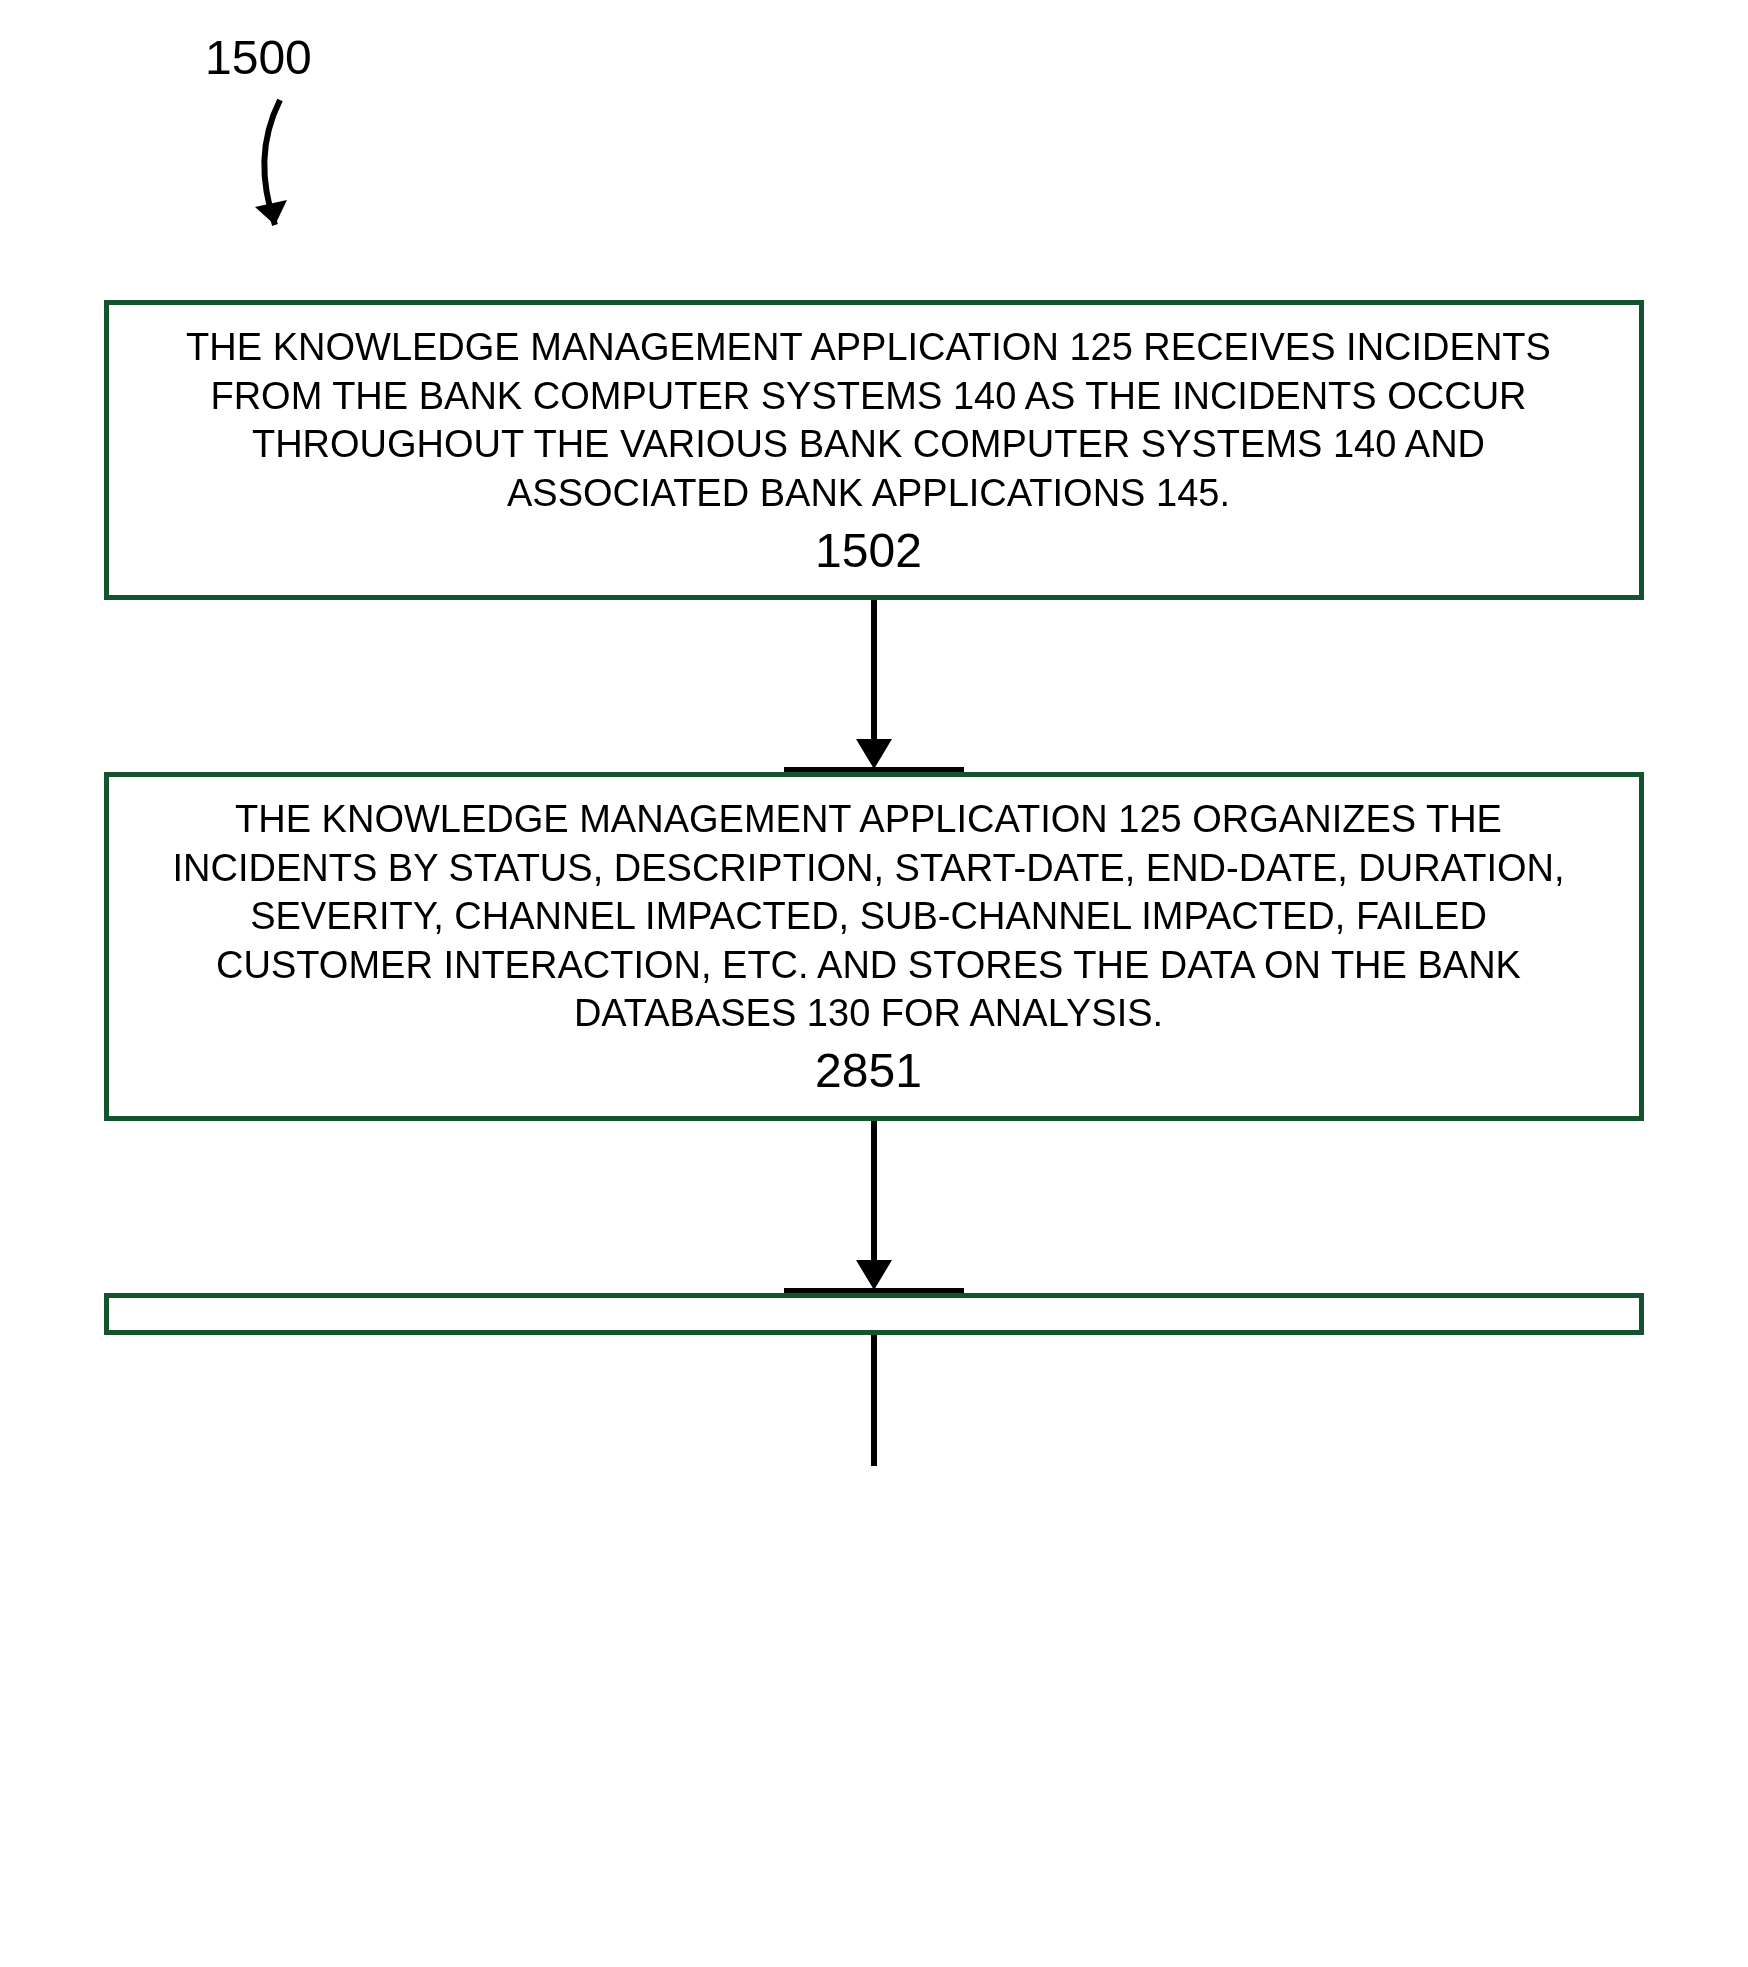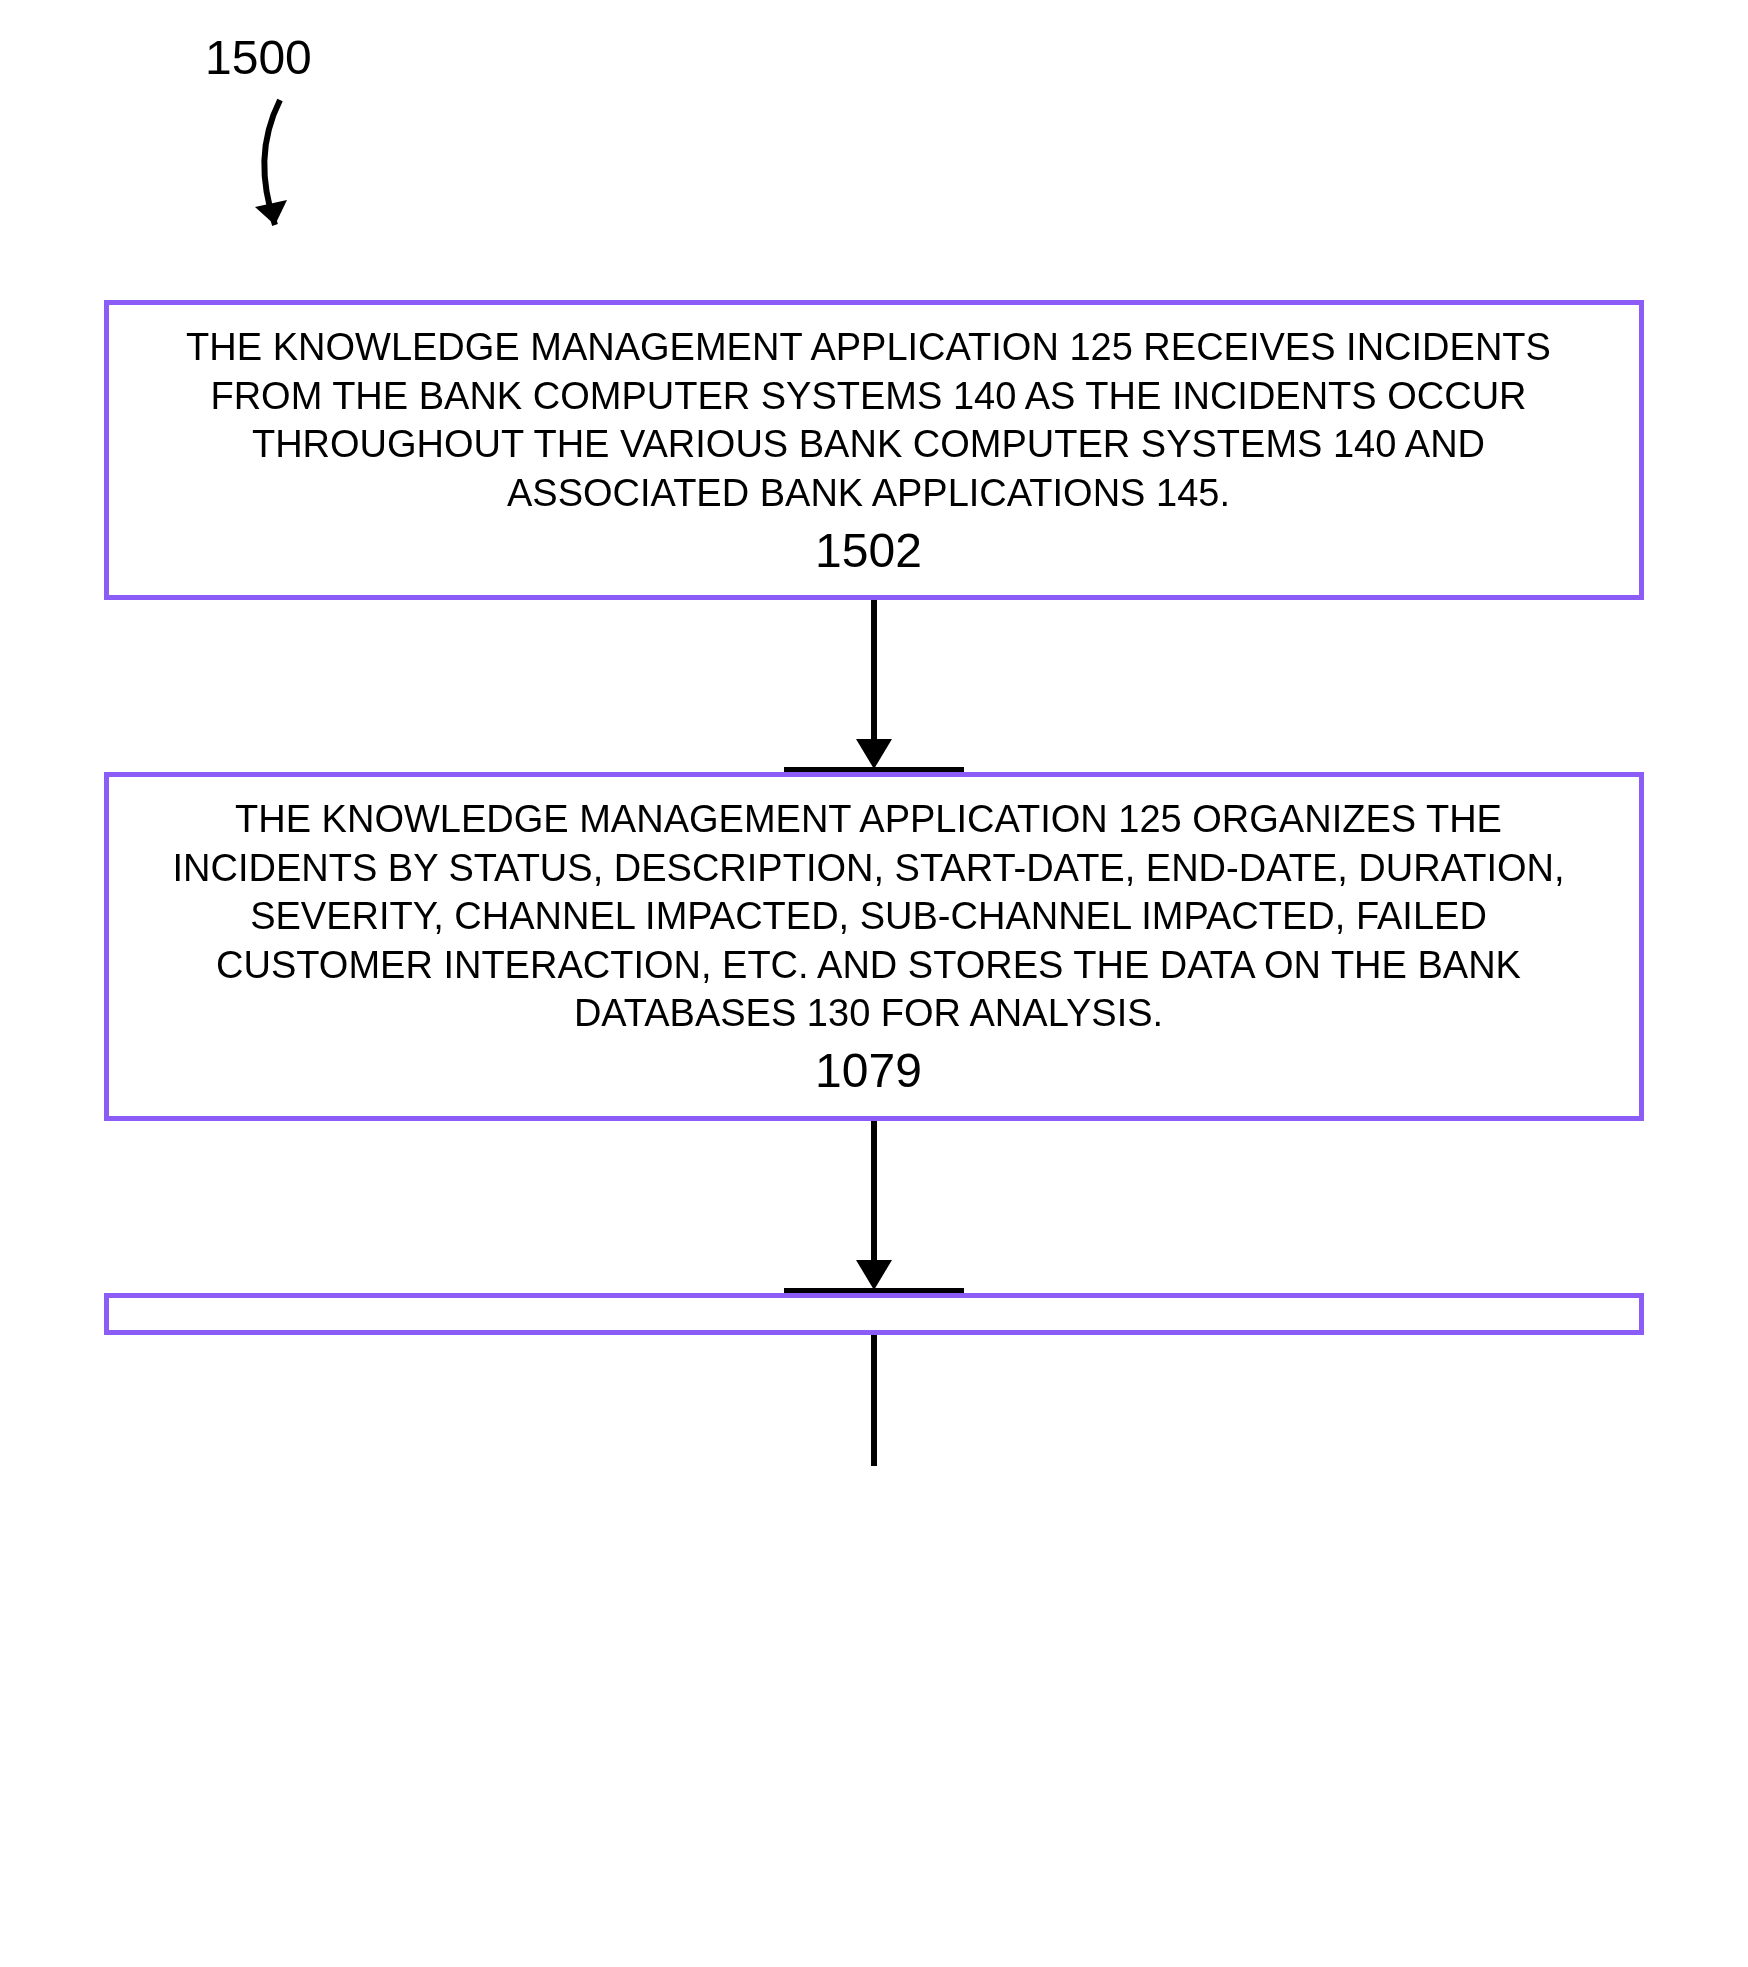--- a/index.html
+++ b/index.html
@@ -30,21 +30,21 @@
   .flow {
     position: absolute;
     top: 300px;
     left: 100px;
     width: 1548px;
     display: flex;
     flex-direction: column;
     align-items: center;
   }
   .step-box {
-    border: 5px solid #8b5cf6;
+    border: 5px solid #14532d;
     width: 1540px;
     padding: 18px 41px 14px 30px;
     box-sizing: border-box;
     text-align: center;
   }
   .step-text {
     font-size: 38px;
     line-height: 1.28;
     color: #000;
   }
@@ -101,21 +101,21 @@
     </div>
 
     <div class="connector">
       <div class="connector-line"></div>
       <div class="connector-head"></div>
       <div class="connector-cap"></div>
     </div>
 
     <div class="step-box">
       <div class="step-text">THE KNOWLEDGE MANAGEMENT APPLICATION 125 ORGANIZES THE INCIDENTS BY STATUS, DESCRIPTION, START-DATE, END-DATE, DURATION, SEVERITY, CHANNEL IMPACTED, SUB-CHANNEL IMPACTED, FAILED CUSTOMER INTERACTION, ETC. AND STORES THE DATA ON THE BANK DATABASES 130 FOR ANALYSIS.</div>
-      <div class="step-ref">1079</div>
+      <div class="step-ref">2851</div>
     </div>
 
     <div class="connector">
       <div class="connector-line"></div>
       <div class="connector-head"></div>
       <div class="connector-cap"></div>
     </div>
 
     <div class="step-box">
     </div>

